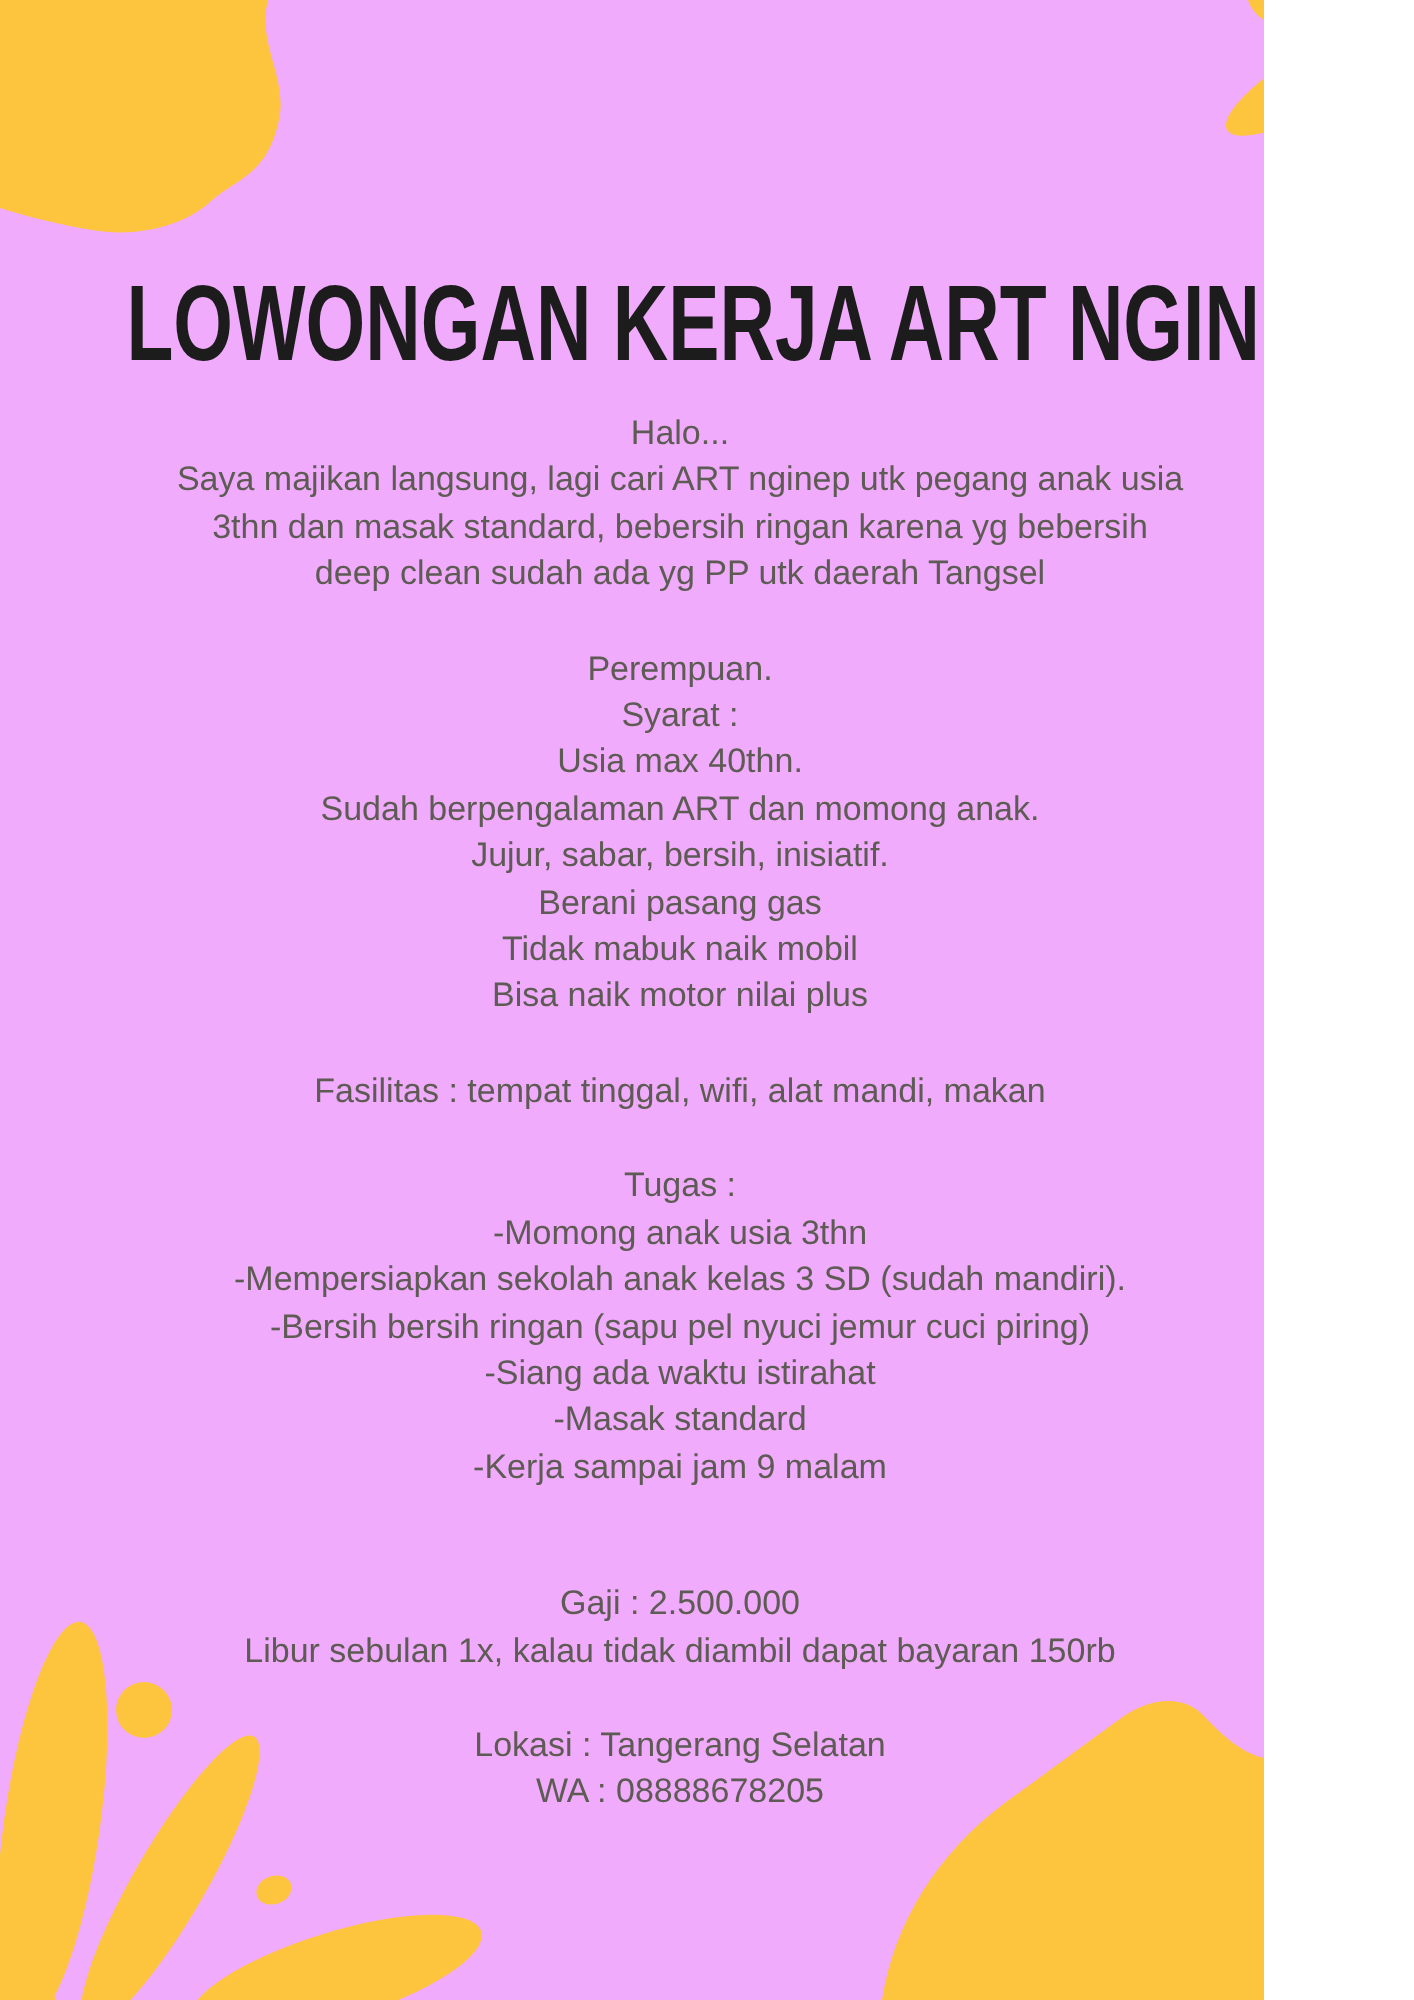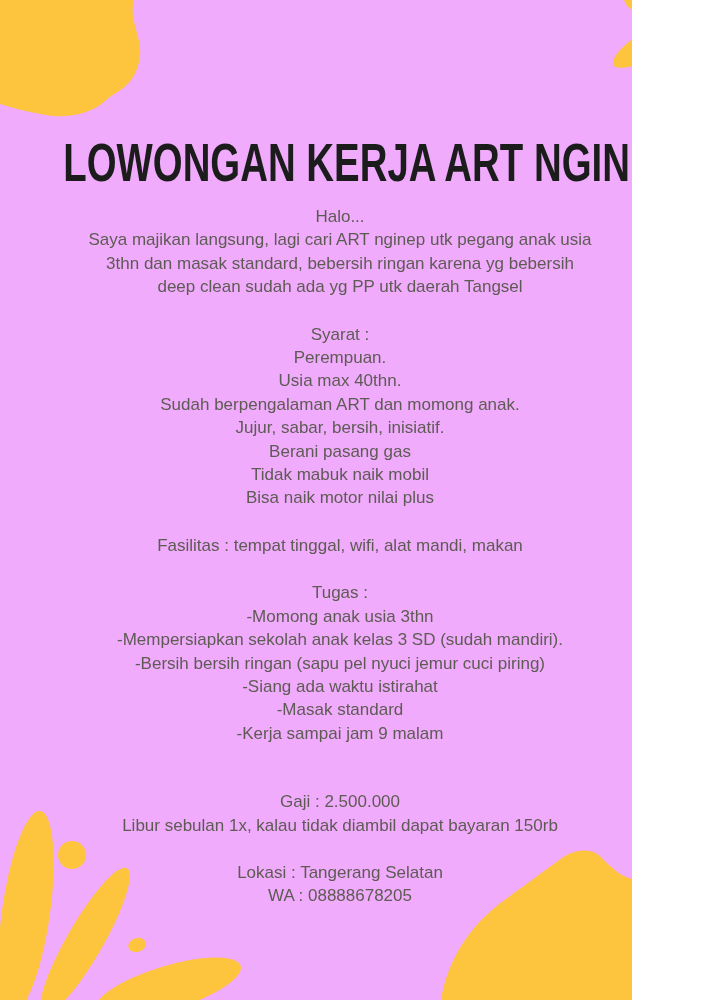--- a/index.html
+++ b/index.html
@@ -65,22 +65,22 @@
     <div class="block block-first">
       <div class="line">Halo...</div>
       <div class="line">Saya majikan langsung, lagi cari ART nginep utk pegang anak usia</div>
       <div class="line">3thn dan masak standard, bebersih ringan karena yg bebersih</div>
       <div class="line">deep clean sudah ada yg PP utk daerah Tangsel</div>
     </div>
 
     <div class="gap"></div>
 
     <div class="block">
+      <div class="line">Perempuan.</div>
       <div class="line">Syarat :</div>
-      <div class="line">Perempuan.</div>
       <div class="line">Usia max 40thn.</div>
       <div class="line">Sudah berpengalaman ART dan momong anak.</div>
       <div class="line">Jujur, sabar, bersih, inisiatif.</div>
       <div class="line">Berani pasang gas</div>
       <div class="line">Tidak mabuk naik mobil</div>
       <div class="line">Bisa naik motor nilai plus</div>
     </div>
 
     <div class="gap"></div>
 

